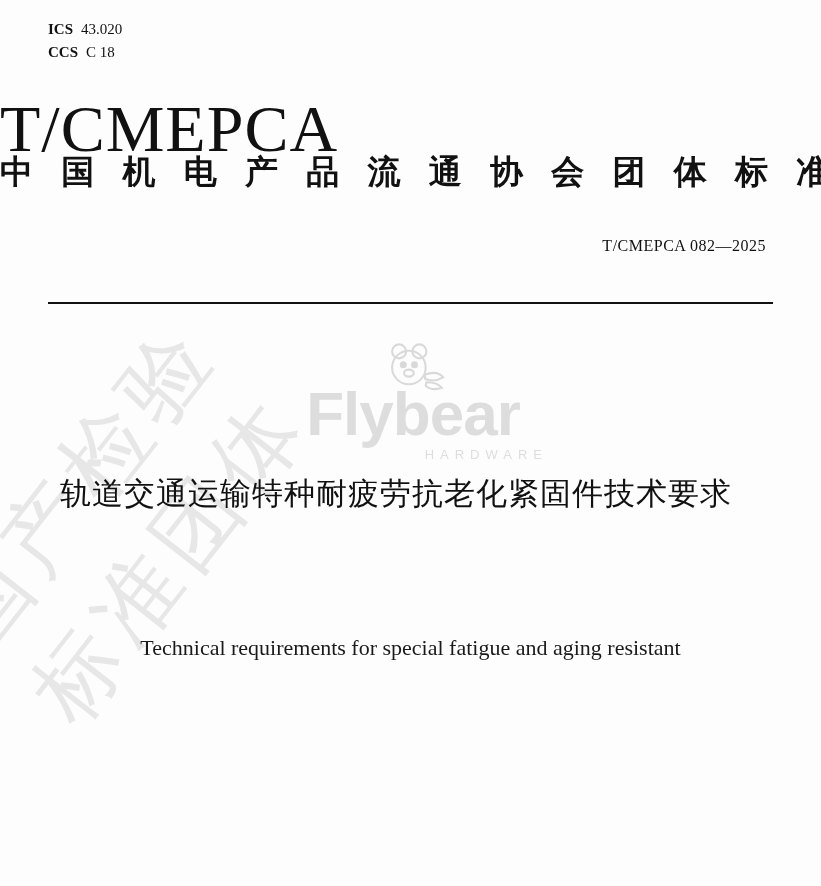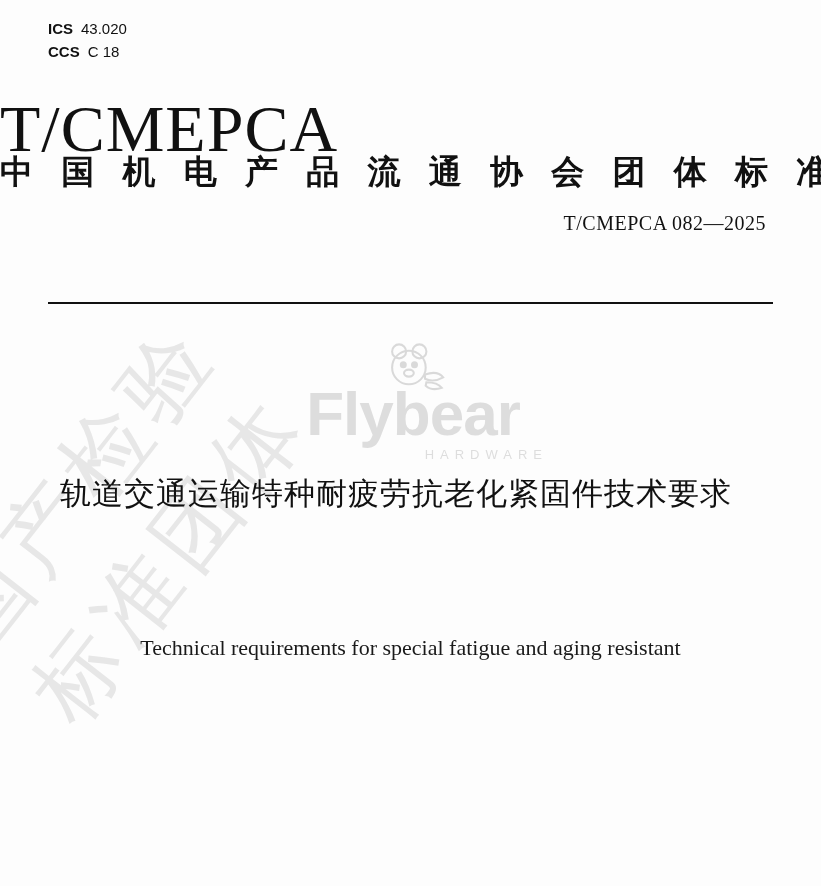--- a/index.html
+++ b/index.html
@@ -76,21 +76,21 @@
     width: 70px;
     height: 70px;
     opacity: 0.30;
   }
 
   
   .codes {
     position: absolute;
     left: 48px;
     top: 18px;
-    font-family: Liberation Sans, sans-serif;
+    font-family: Liberation Serif, serif;
     line-height: 1.5;
   }
   .codes .row {
     font-size: 15px;
     white-space: nowrap;
   }
   .codes .lbl {
     font-weight: bold;
     margin-right: 8px;
   }
@@ -116,26 +116,26 @@
     right: 40px;
     font-family: "Liberation Serif", serif;
     font-weight: bold;
     font-size: 33px;
     letter-spacing: 10px;
     white-space: nowrap;
   }
 
   .std-number {
     position: absolute;
-    top: 212px;
+    top: 237px;
     left: 0;
     right: 55px;
     text-align: right;
     font-family: "Liberation Serif", serif;
-    font-size: 20px;
+    font-size: 16px;
     letter-spacing: 0.5px;
   }
 
   .rule {
     position: absolute;
     left: 48px;
     right: 48px;
     top: 302px;
     border-top: 2px solid #111111;
   }

